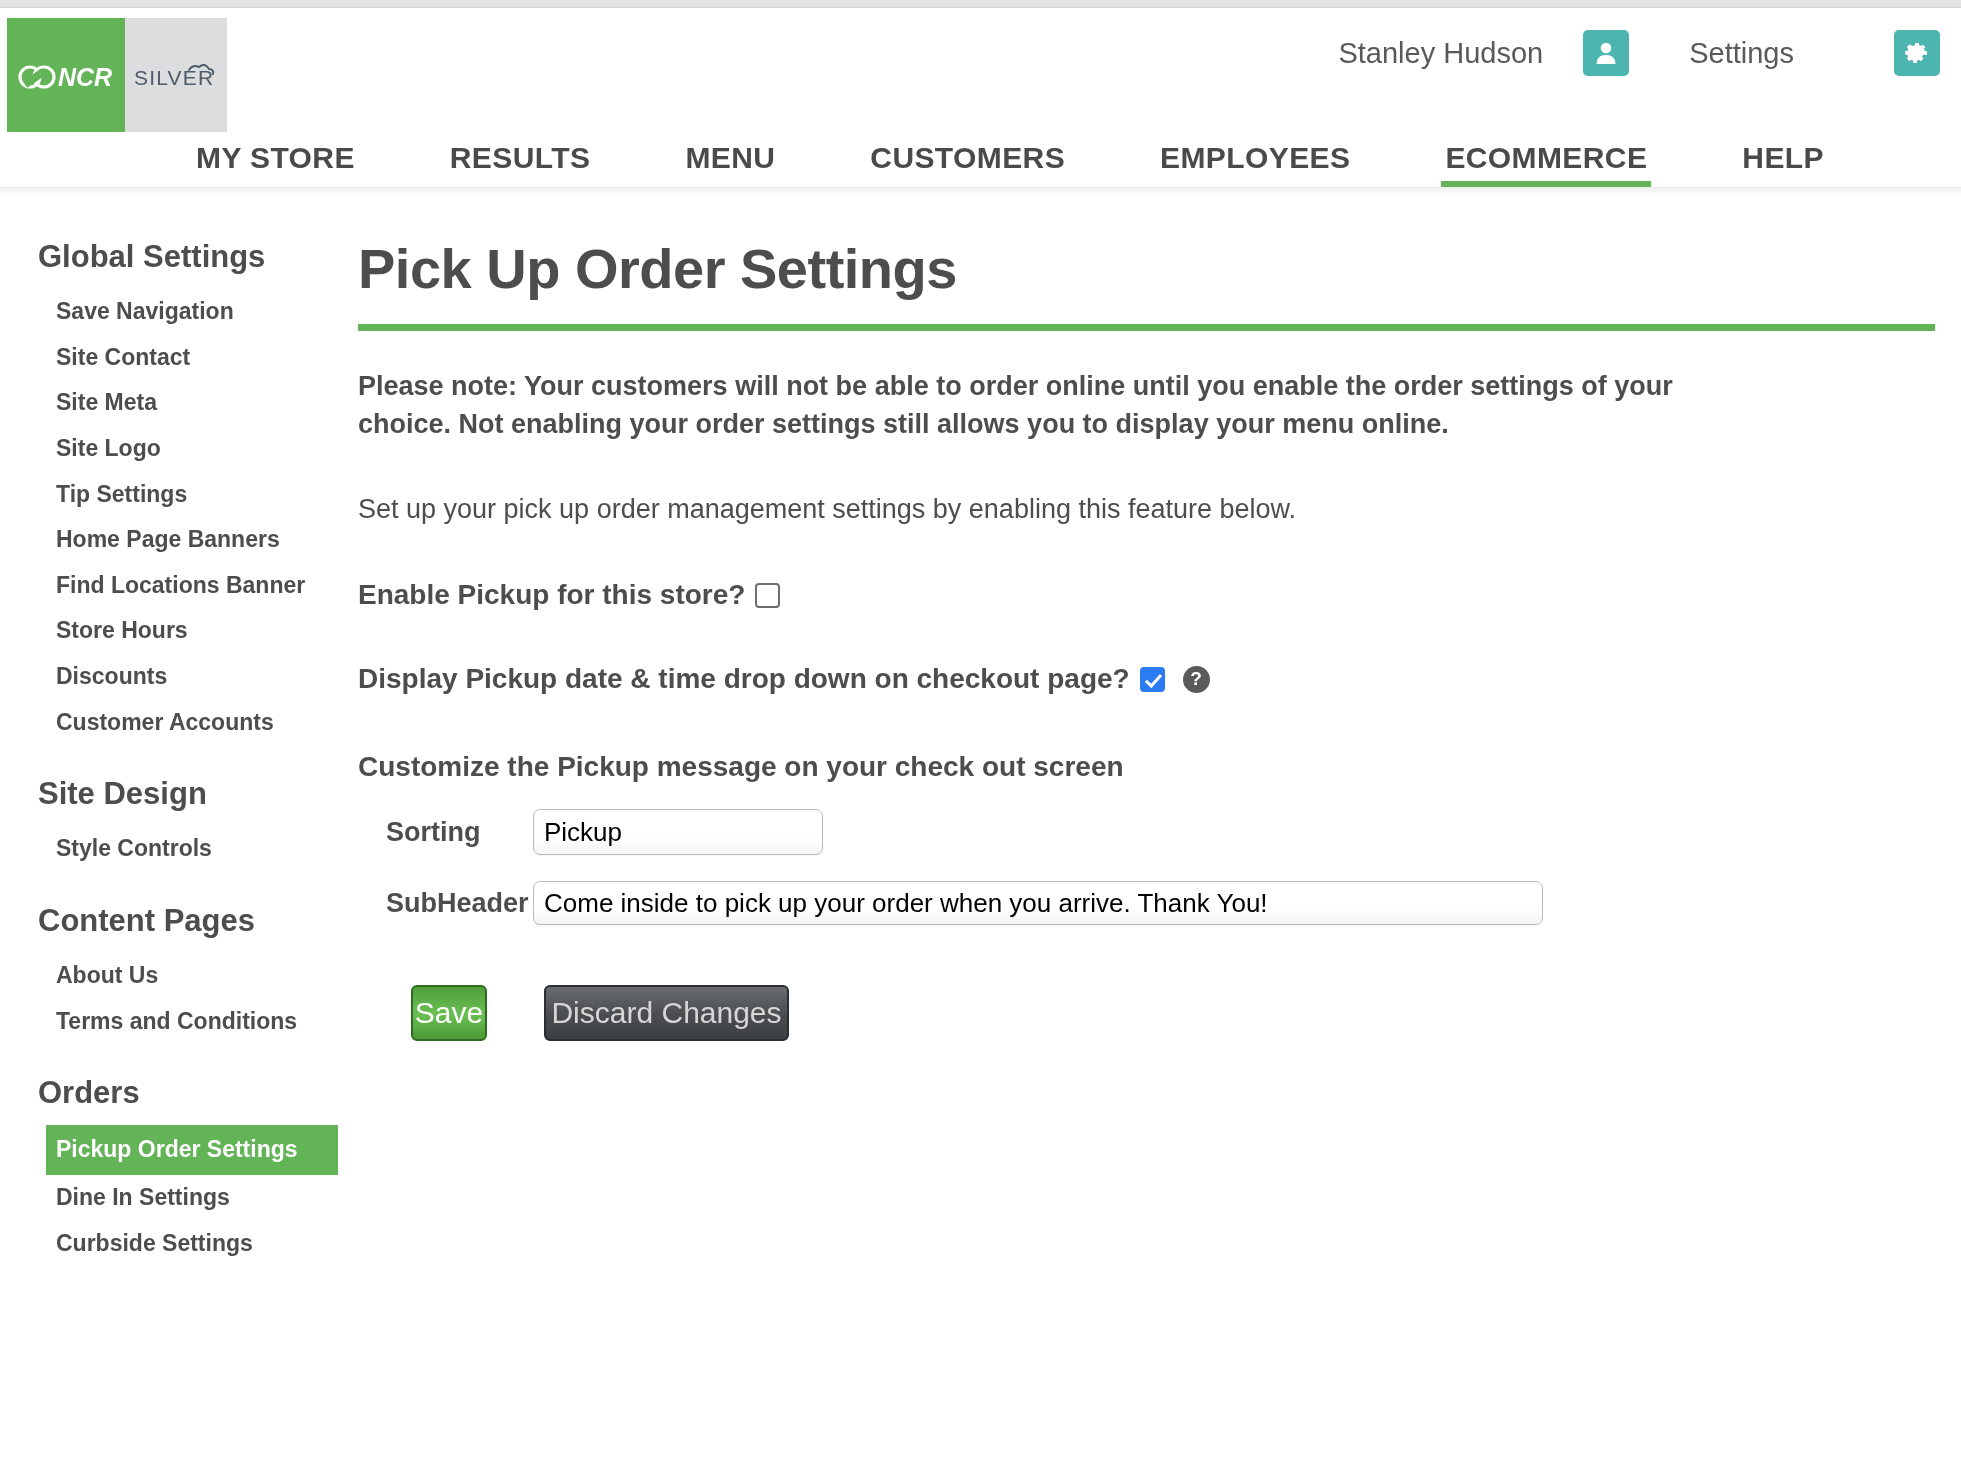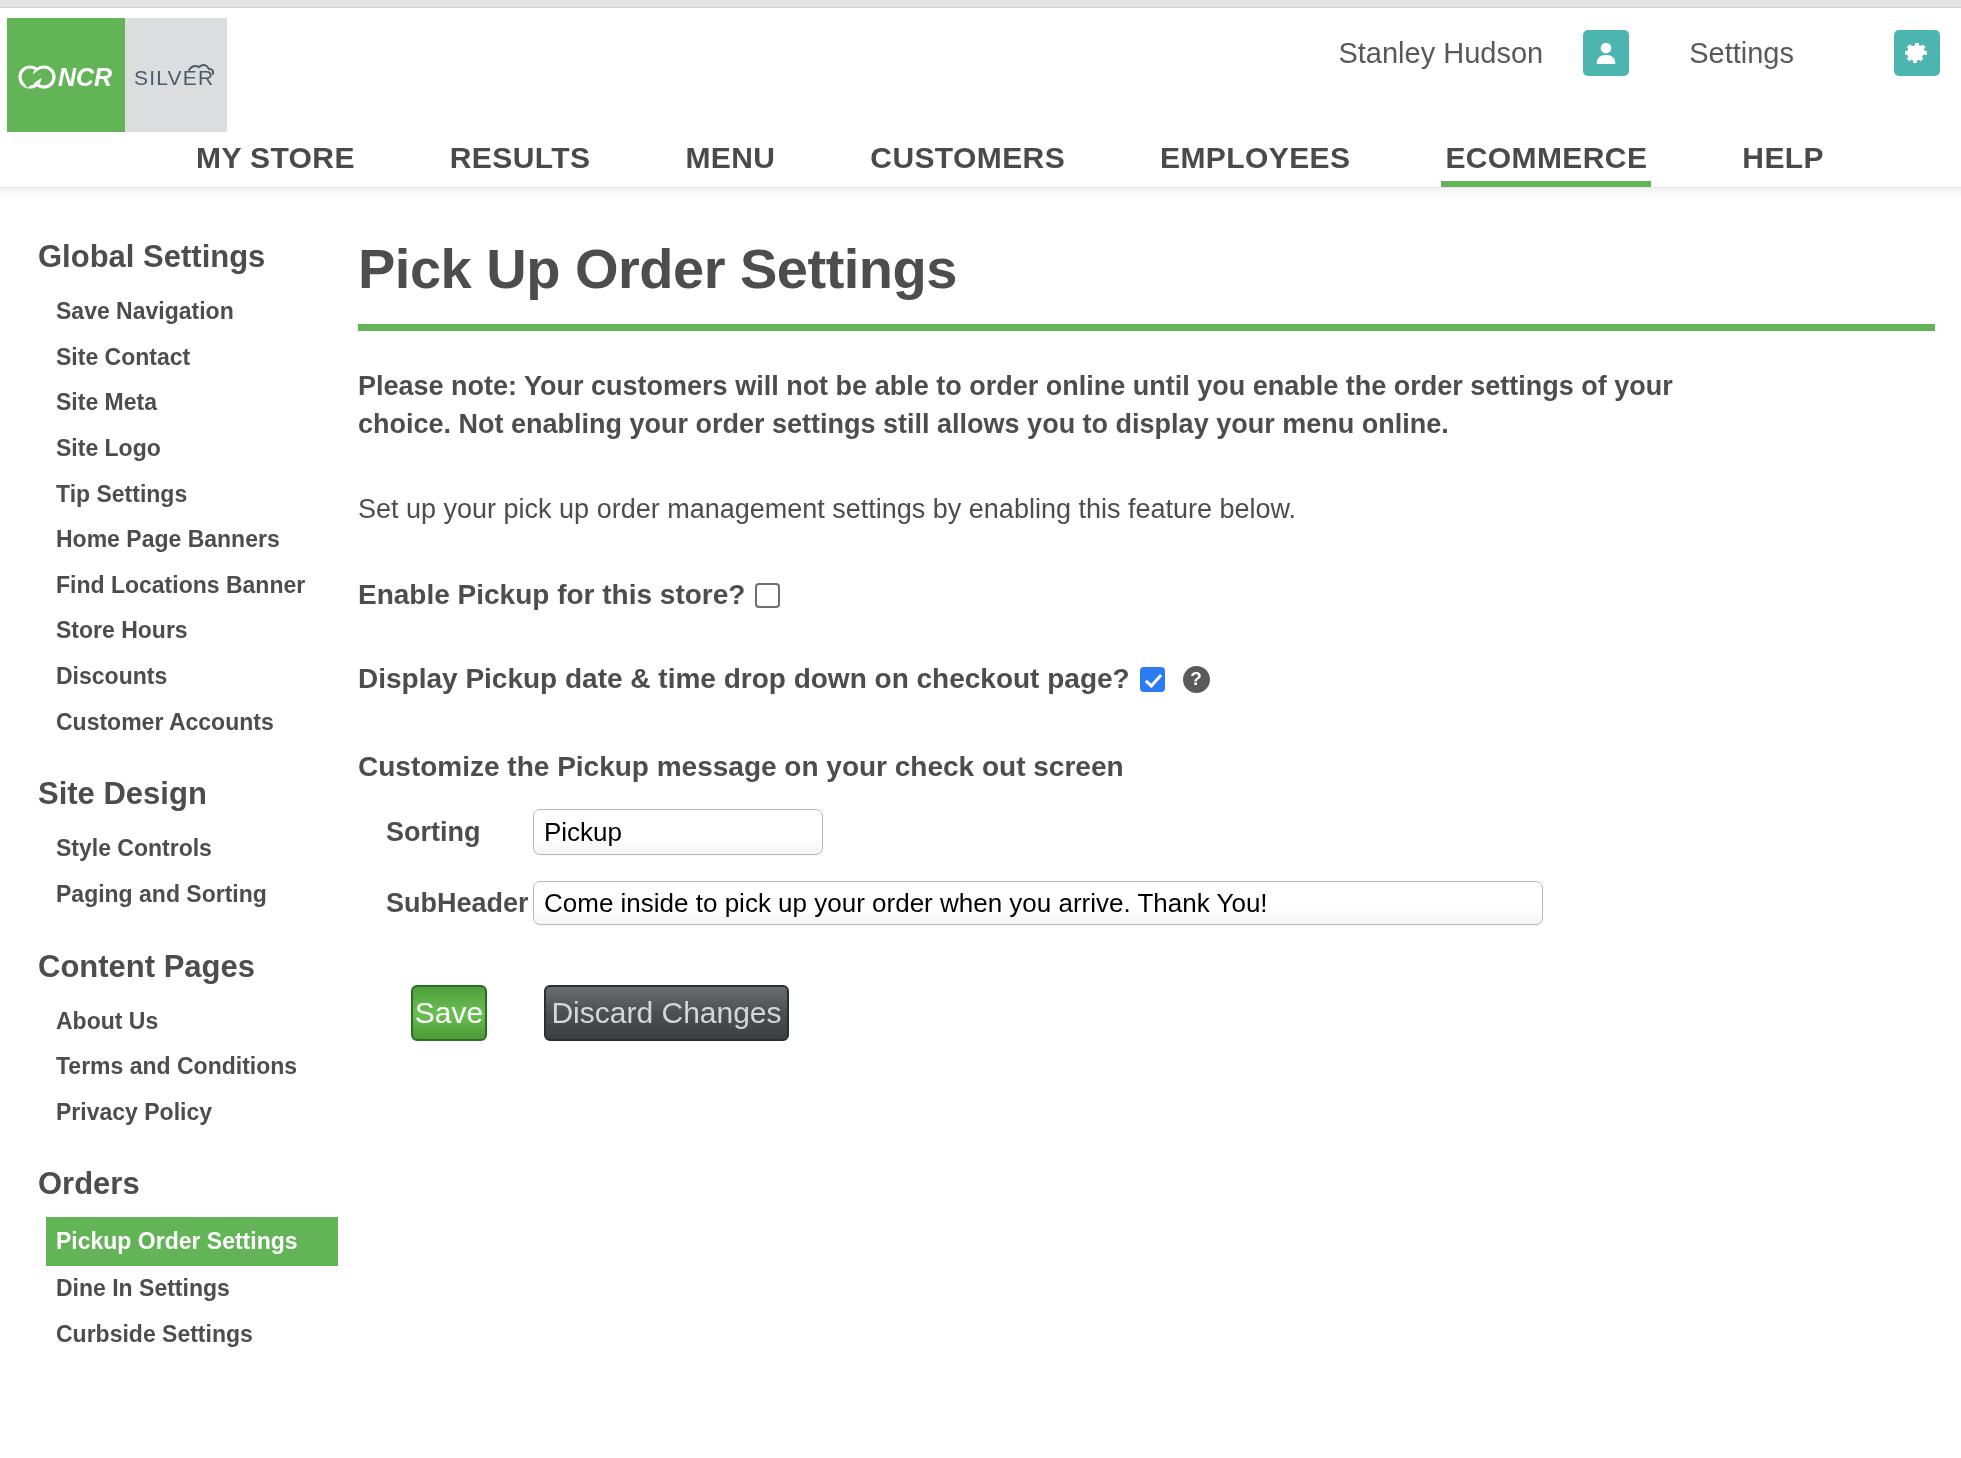--- a/index.html
+++ b/index.html
@@ -384,26 +384,24 @@
     <div class="side-item">Site Logo</div>
     <div class="side-item">Tip Settings</div>
     <div class="side-item">Home Page Banners</div>
     <div class="side-item">Find Locations Banner</div>
     <div class="side-item">Store Hours</div>
     <div class="side-item">Discounts</div>
     <div class="side-item">Customer Accounts</div>
 
     <div class="side-heading spaced">Site Design</div>
     <div class="side-item">Style Controls</div>
-    <div class="side-item">Paging and Sorting</div>
 
     <div class="side-heading spaced">Content Pages</div>
     <div class="side-item">About Us</div>
     <div class="side-item">Terms and Conditions</div>
-    <div class="side-item">Privacy Policy</div>
 
     <div class="side-heading spaced">Orders</div>
     <div class="side-item active">Pickup Order Settings</div>
     <div class="side-item">Dine In Settings</div>
     <div class="side-item">Curbside Settings</div>
   </div>
 
   <div class="main">
 
     <h1 class="page-title">Pick Up Order Settings</h1>

